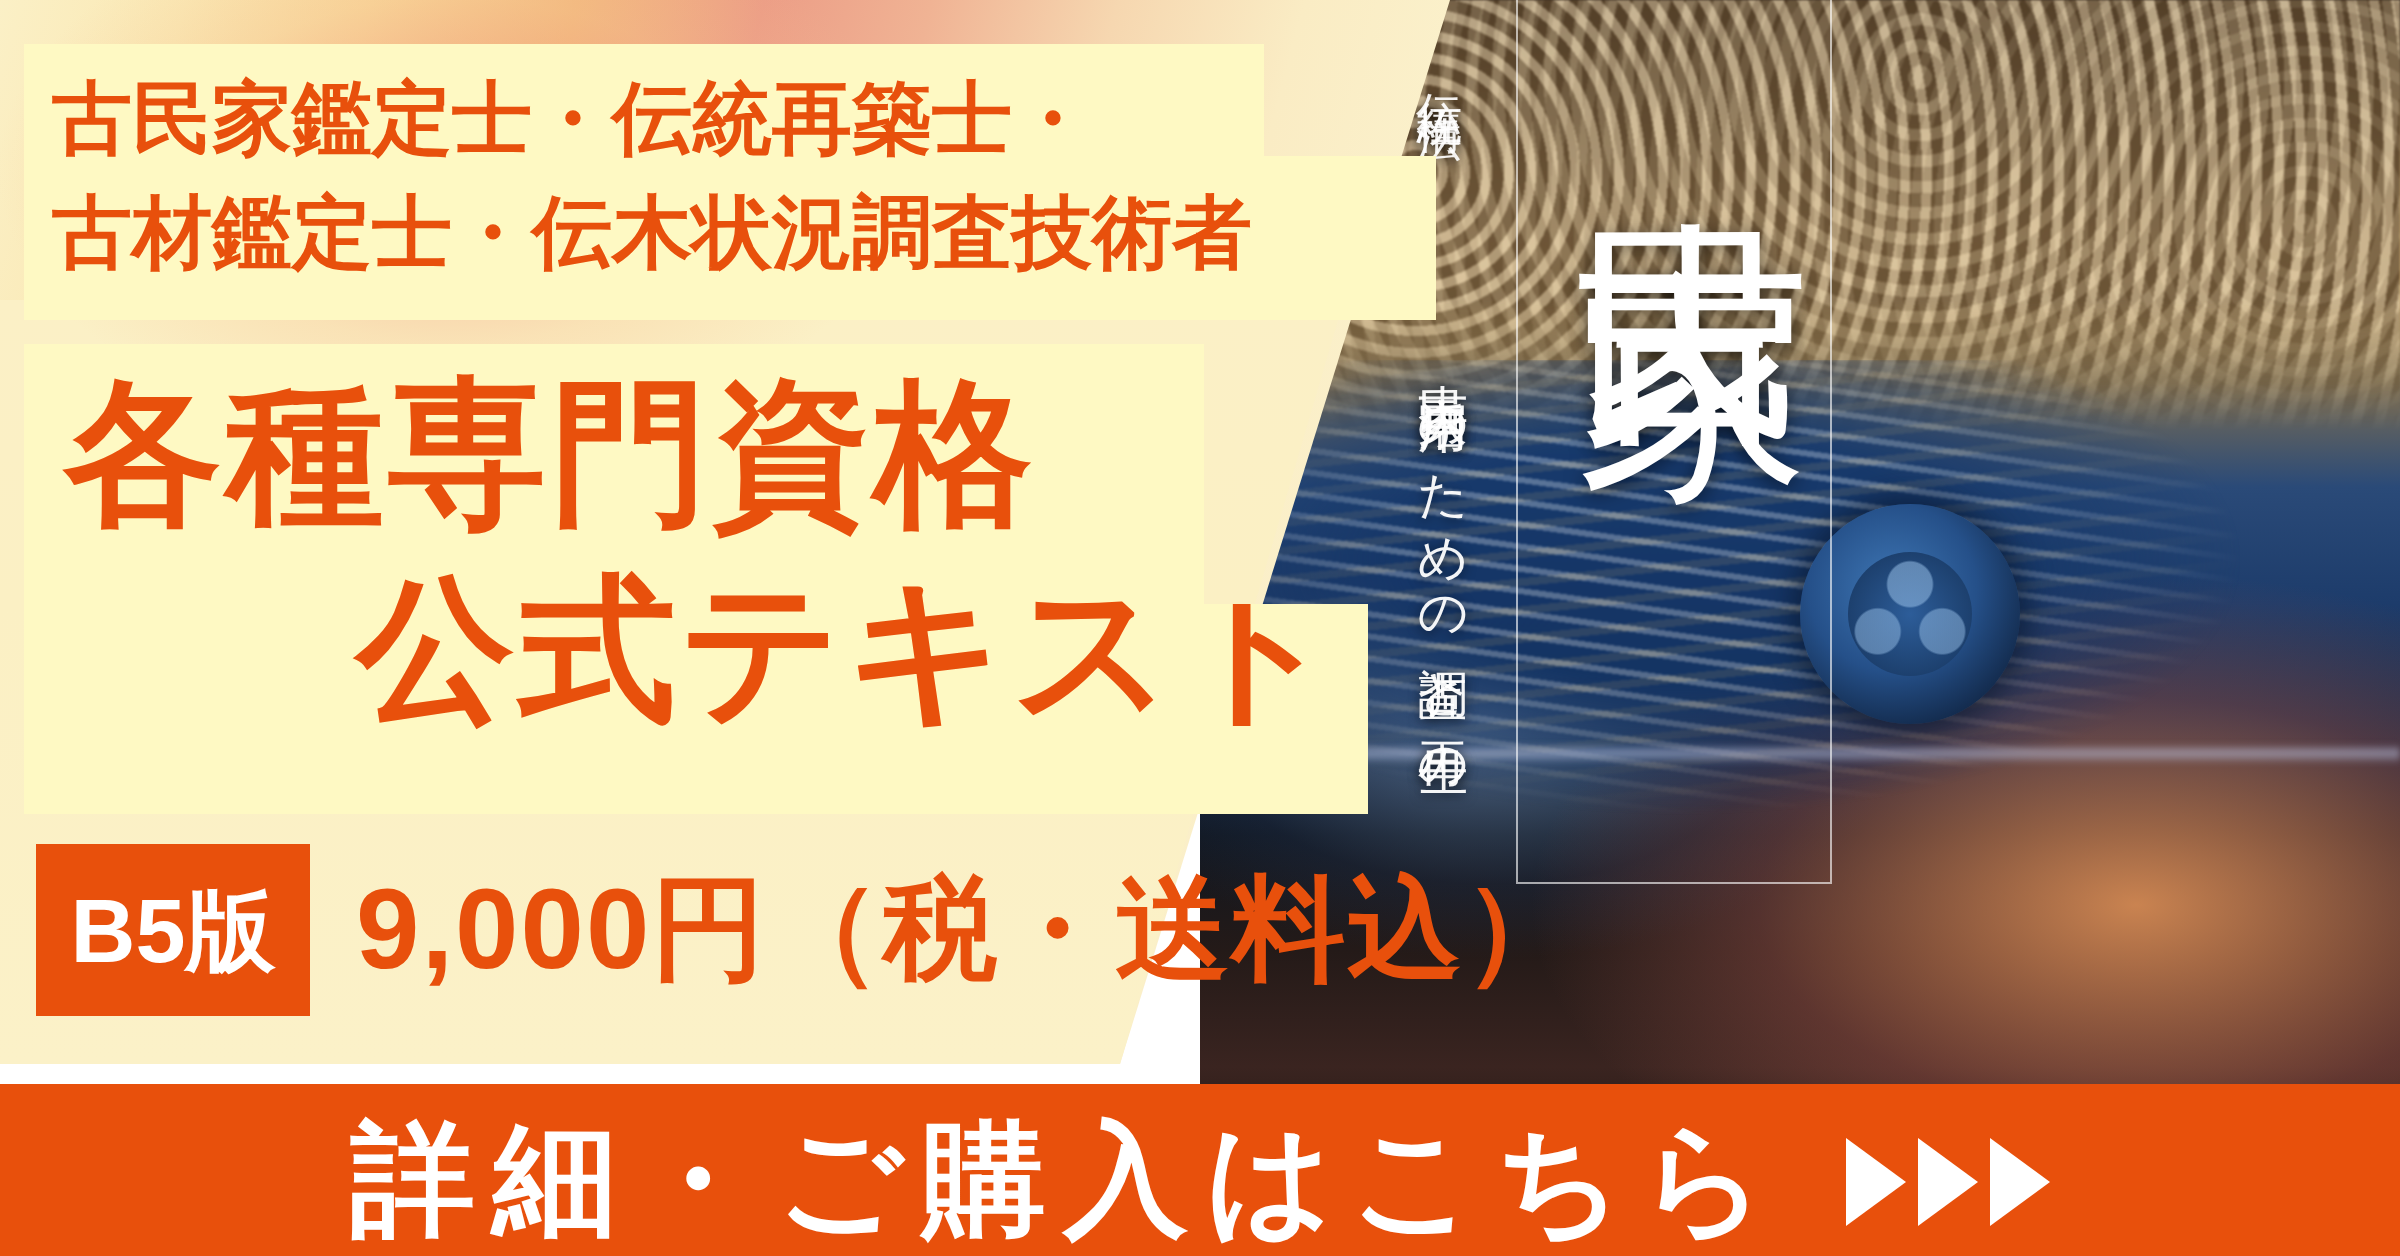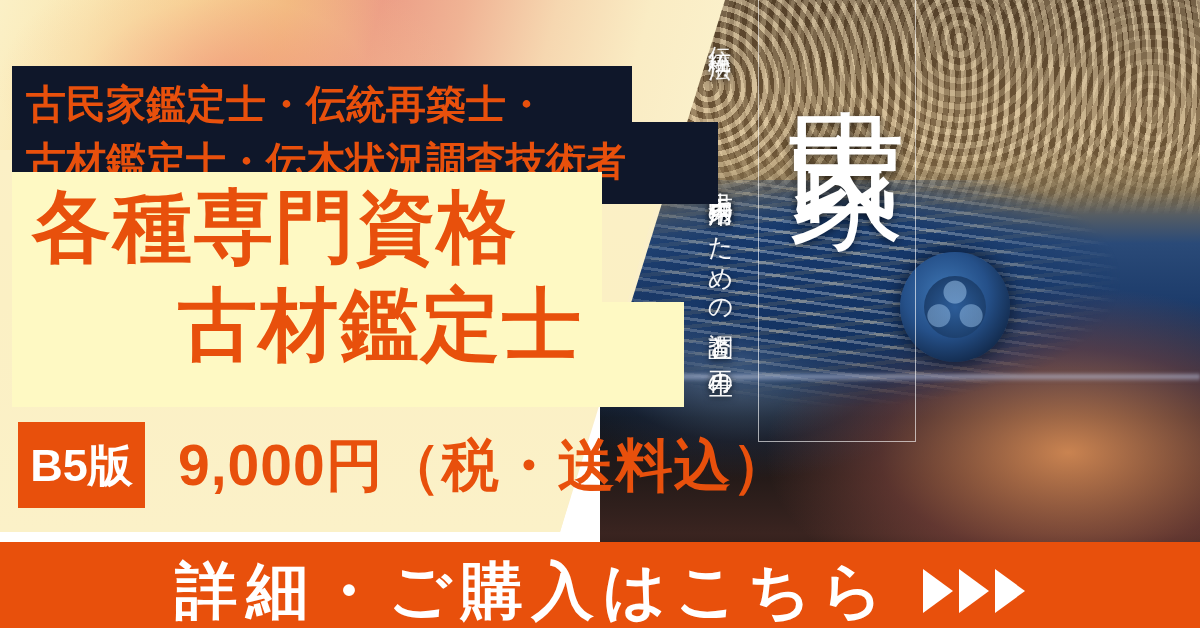--- a/index.html
+++ b/index.html
@@ -168,24 +168,23 @@
     left:0; top:0; width:540px; height:532px;
     background:radial-gradient(ellipse 300px 180px at 42% 16%, rgba(240,140,120,.62) 0%, rgba(246,190,140,.28) 48%, rgba(250,235,190,0) 76%);
     pointer-events:none;
   }
 
   
   .card-quals{
     position:absolute;
     left:12px; top:22px;
     width:706px; height:138px;
-    background:#0f172a;
+    background:#fef9c3;
     -webkit-clip-path:polygon(0 0, 620px 0, 620px 56px, 706px 56px, 706px 138px, 0 138px);
             clip-path:polygon(0 0, 620px 0, 620px 56px, 706px 56px, 706px 138px, 0 138px);
-            margin-top:44px;
   }
   .quals-text{
     position:absolute;
     left:14px; top:10px;
     width:700px;
     color:#e8500c;
     font-size:40px;
     font-weight:bold;
     line-height:1.42;
     letter-spacing:0px;
@@ -219,21 +218,21 @@
     font-weight:bold;
     letter-spacing:2px;
     line-height:1.08;
     white-space:nowrap;
   }
 
   
   .badge-b5{
     position:absolute;
     left:18px; top:422px;
-    width:127px; height:86px;
+    width:137px; height:86px;
     background:#e8500c;
     display:flex; align-items:center; justify-content:center;
   }
   .badge-b5-label{
     color:#ffffff;
     font-size:45px;
     font-weight:bold;
     letter-spacing:0px;
     line-height:1;
     white-space:nowrap;
@@ -308,21 +307,21 @@
   <div class="warm-panel-lower"></div>
   <div class="warm-glow"></div>
 
   <div class="card-quals">
     <div class="quals-text">古民家鑑定士・伝統再築士・
 古材鑑定士・伝木状況調査技術者</div>
   </div>
 
   <div class="card-head">
     <div class="head-line1">各種専門資格</div>
-    <div class="head-line2">古材鑑定士</div>
+    <div class="head-line2">公式テキスト</div>
   </div>
 
   <div class="badge-b5">
     <span class="badge-b5-label">B5版</span>
   </div>
   <div class="price-text">9,000円（税・送料込）</div>
 
   <div class="cta-bar">
     <div class="cta-inner">
       <span class="cta-label">詳細・ご購入はこちら</span>

